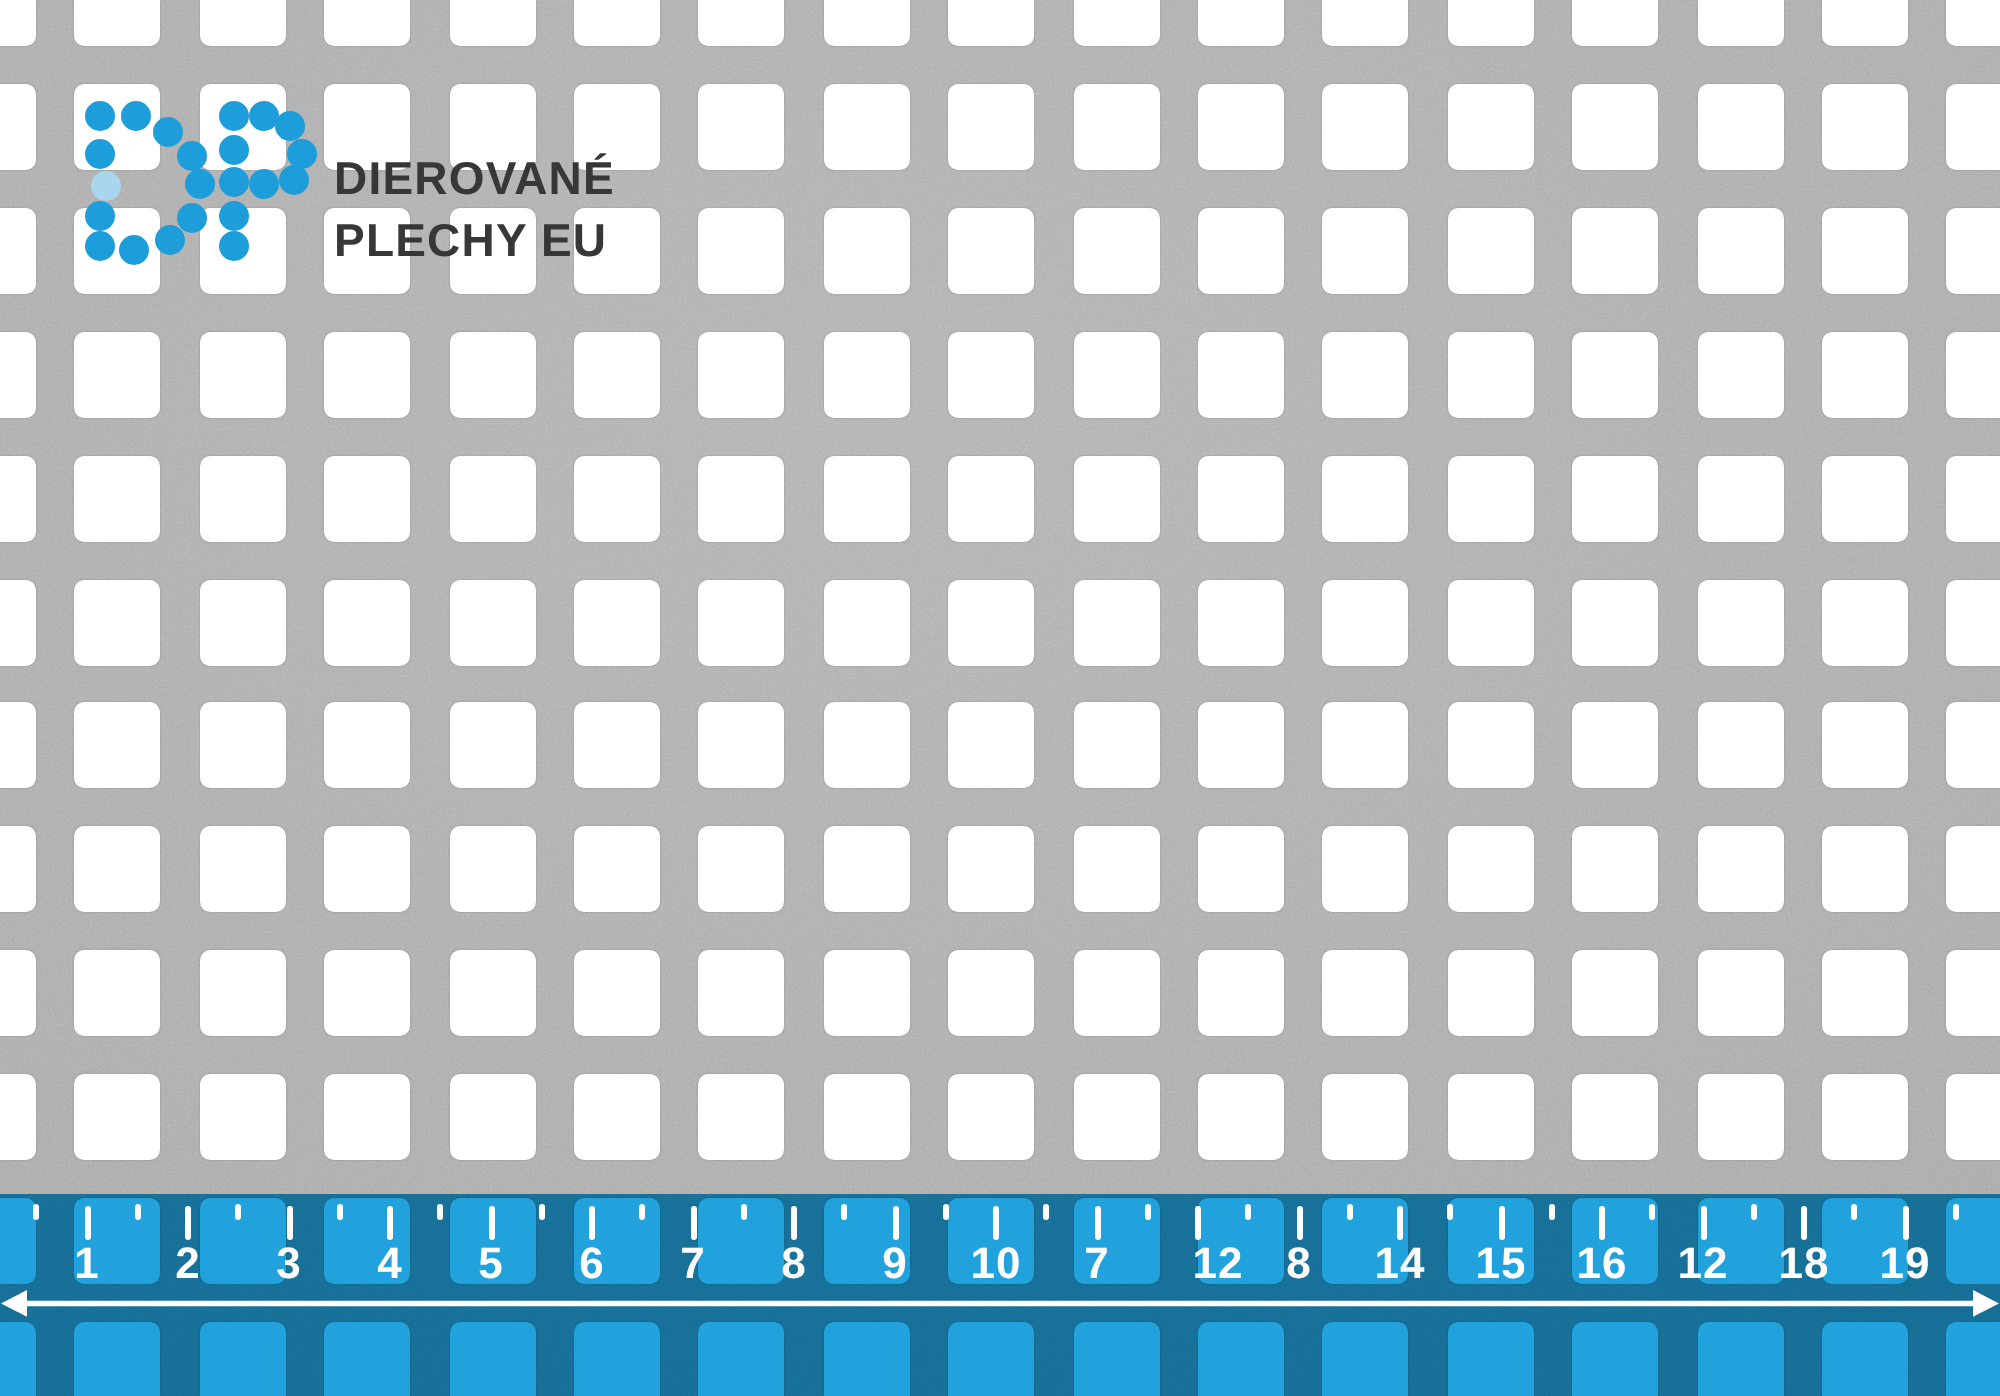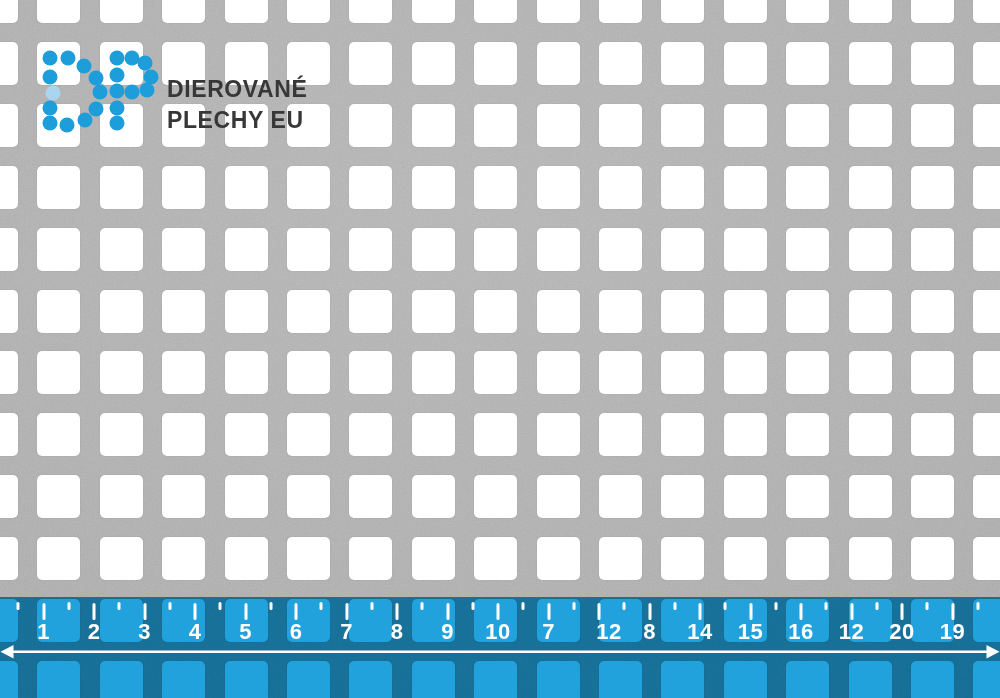--- a/index.html
+++ b/index.html
@@ -304,21 +304,21 @@
         <div class="num" style="left: 397px;">8</div>
         <div class="num" style="left: 447.5px;">9</div>
         <div class="num" style="left: 498px;">10</div>
         <div class="num" style="left: 548.5px;">7</div>
         <div class="num" style="left: 609px;">12</div>
         <div class="num" style="left: 649.5px;">8</div>
         <div class="num" style="left: 700px;">14</div>
         <div class="num" style="left: 750.5px;">15</div>
         <div class="num" style="left: 801px;">16</div>
         <div class="num" style="left: 851.5px;">12</div>
-        <div class="num" style="left: 902px;">20</div>
+        <div class="num" style="left: 902px;">18</div>
         <div class="num" style="left: 952.5px;">19</div>
       </div>
     <svg class="arrow-svg" id="arrow-svg" width="1000" height="101" viewBox="0 0 1000 101" xmlns="http://www.w3.org/2000/svg">
       <g id="arrow-group" fill="#FFFFFF">
           <rect x="9" y="53.4" width="982" height="2.7" rx="1.3"></rect>
           <polygon points="0.5,54.7 13.5,48 13.5,61.4"></polygon>
           <polygon points="999.5,54.7 986.5,48 986.5,61.4"></polygon>
         </g>
     </svg>
   </div>

